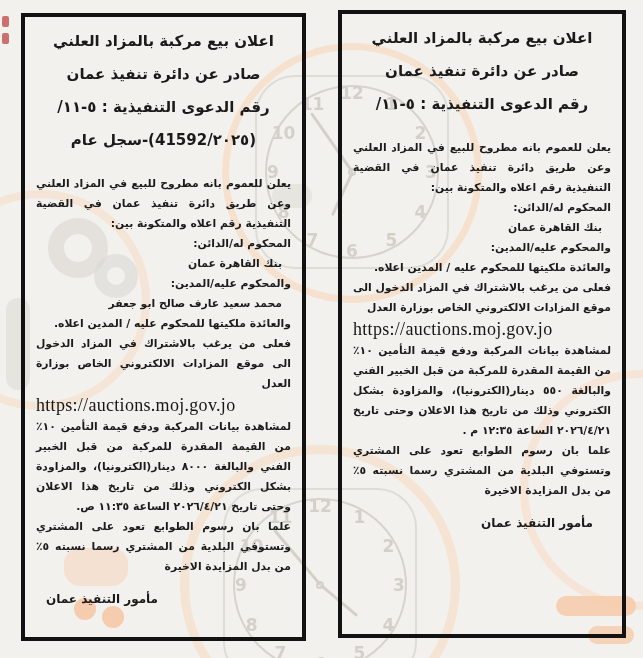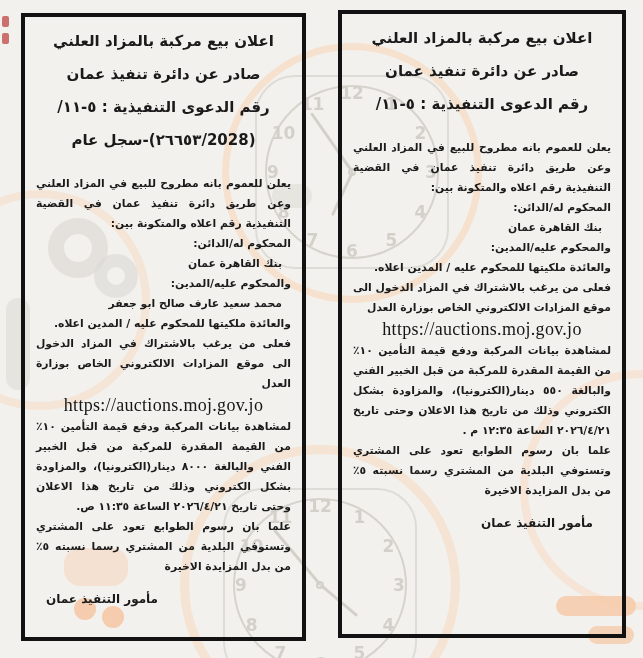--- a/index.html
+++ b/index.html
@@ -60,21 +60,21 @@
   .p{
     margin:0;font-weight:bold;
     font-size:10.8px;line-height:20px;
     text-align:justify;
   }
   .p-first{margin-top:24px;}
   .ind{padding-right:9px;}
   .url{
     font-family:"Liberation Serif", serif;
     font-weight:400;font-size:18px;line-height:23px;
-    text-align:center;direction:ltr;
+    direction:ltr;
     letter-spacing:.3px;color:#161616;
   }
   .sig{
     font-weight:bold;font-size:12px;line-height:20px;
     margin-top:12px;
   }
   .notice--a .sig{text-align:left;padding-left:128px;}
   .notice--b .sig{text-align:left;padding-left:10px;}
 </style>
 </head>
@@ -150,21 +150,21 @@
   <div class="url">https://auctions.moj.gov.jo</div>
   <p class="p">لمشاهدة بيانات المركبة ودفع قيمة التأمين ١٠٪ من القيمة المقدرة للمركبة من قبل الخبير الفني والبالغة ٥٥٠ دينار(الكترونيا)، والمزاودة بشكل الكتروني وذلك من تاريخ هذا الاعلان وحتى تاريخ ٢٠٢٦/٤/٢١ الساعة ١٢:٣٥ م .</p>
   <p class="p">علما بان رسوم الطوابع تعود على المشتري وتستوفي البلدية من المشتري رسما نسبته ٥٪ من بدل المزايدة الاخيرة</p>
   <div class="sig">مأمور التنفيذ عمان</div>
 </article>
 
 <article class="notice notice--b">
   <h2 class="t t-first">اعلان بيع مركبة بالمزاد العلني</h2>
   <div class="t">صادر عن دائرة تنفيذ عمان</div>
   <div class="t">رقم الدعوى التنفيذية : ٥-١١/</div>
-  <div class="t">(2028/٢٦٦٥٣)-سجل عام</div>
+  <div class="t">(٢٠٢٥/41592)-سجل عام</div>
   <p class="p p-first">يعلن للعموم بانه مطروح للبيع في المزاد العلني وعن طريق دائرة تنفيذ عمان في القضية التنفيذية رقم اعلاه والمتكونة بين:</p>
   <div class="p">المحكوم له/الدائن:</div>
   <div class="p ind">بنك القاهرة عمان</div>
   <div class="p">والمحكوم عليه/المدين:</div>
   <div class="p ind">محمد سعيد عارف صالح ابو جعفر</div>
   <p class="p">والعائدة ملكيتها للمحكوم عليه / المدين اعلاه.</p>
   <p class="p">فعلى من يرغب بالاشتراك في المزاد الدخول الى موقع المزادات الالكتروني الخاص بوزارة العدل</p>
   <div class="url">https://auctions.moj.gov.jo</div>
   <p class="p">لمشاهدة بيانات المركبة ودفع قيمة التأمين ١٠٪ من القيمة المقدرة للمركبة من قبل الخبير الفني والبالغة ٨٠٠٠ دينار(الكترونيا)، والمزاودة بشكل الكتروني وذلك من تاريخ هذا الاعلان وحتى تاريخ ٢٠٢٦/٤/٢١ الساعة ١١:٣٥ ص.</p>
   <p class="p">علما بان رسوم الطوابع تعود على المشتري وتستوفي البلدية من المشتري رسما نسبته ٥٪ من بدل المزايدة الاخيرة</p>

